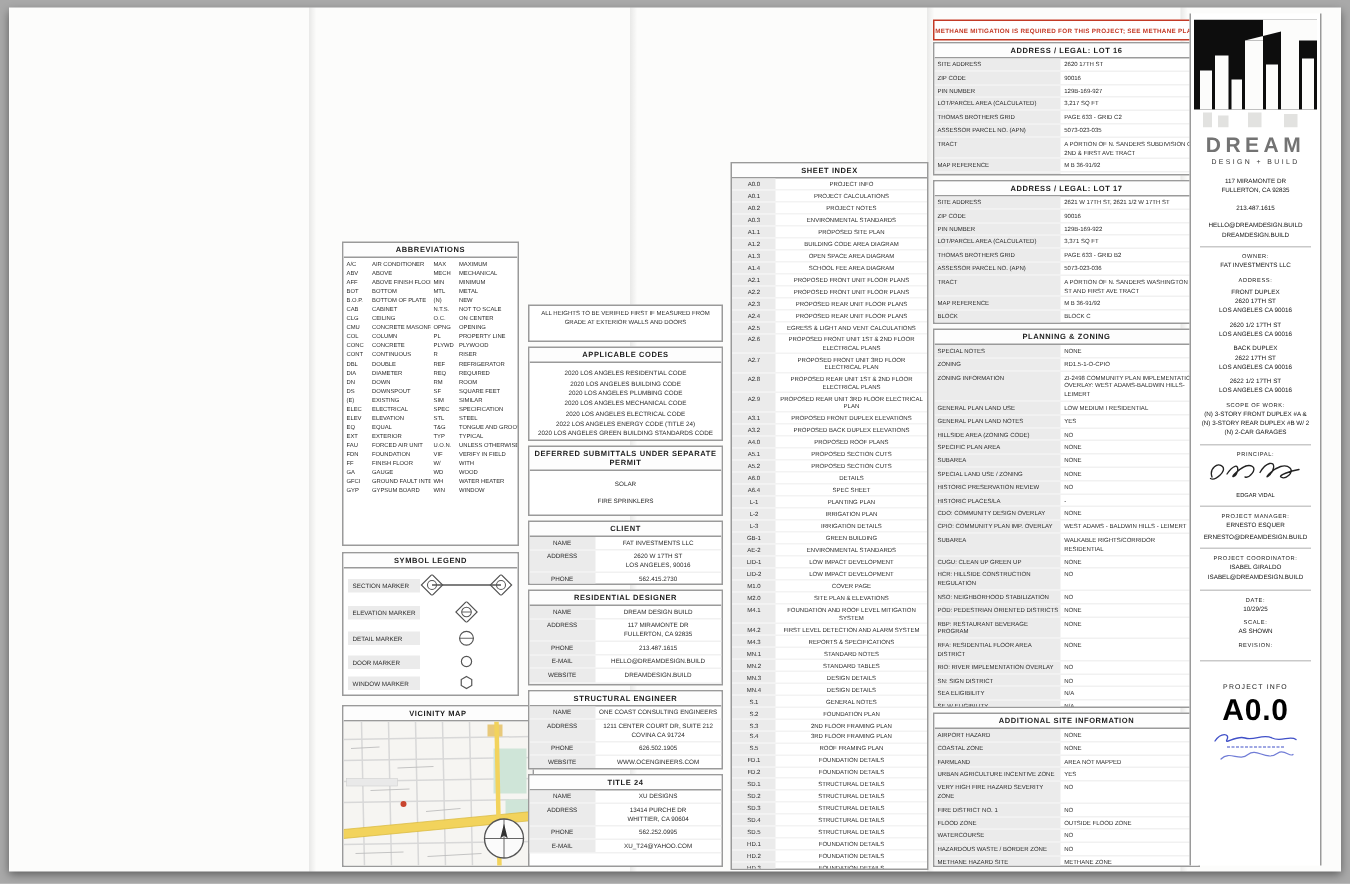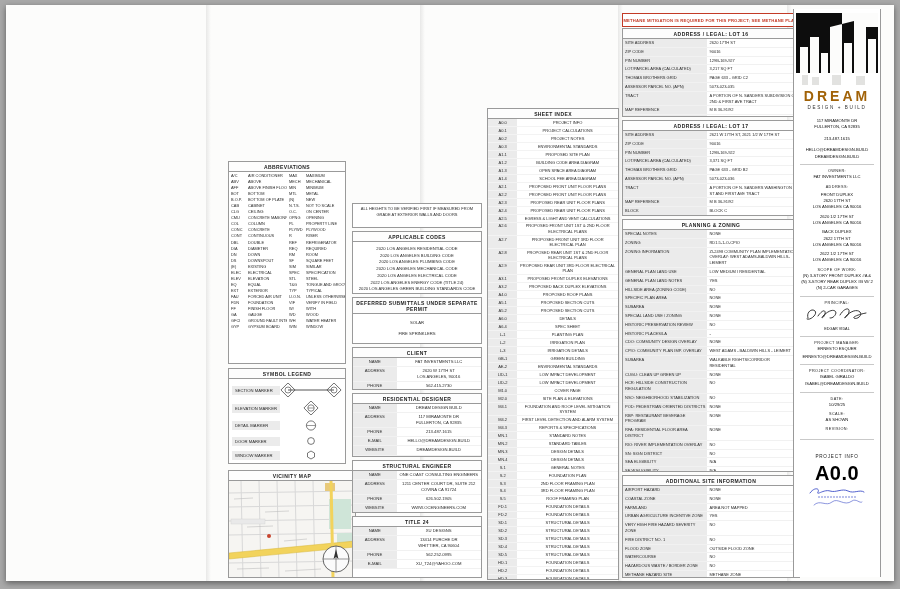--- a/index.html
+++ b/index.html
@@ -28,21 +28,21 @@
   .note-text{font-size:4px;text-align:center;color:#2a2a2a;line-height:1.5;padding:2px 4px;}
   
   .banner{position:absolute;border:1px solid #c33a26;background:#fff;display:flex;align-items:center;justify-content:center;}
   .banner span{color:#c33a26;font-size:4.2px;font-weight:bold;letter-spacing:.2px;text-align:center;}
   
   .symrow{display:flex;align-items:center;margin:4px 3px;}
   .symlabel{background:#ebebeb;font-size:4.2px;color:#2a2a2a;padding:2px 3px;width:44%;box-sizing:border-box;}
   .symicon{flex:1;display:flex;justify-content:center;align-items:center;}
   
   .side{position:absolute;left:793px;top:9px;width:88px;height:568px;border-left:1px solid #9a9a9a;border-right:1px solid #9a9a9a;background:#fff;box-sizing:border-box;text-align:center;overflow:hidden;}
-  .brand-name{font-size:14px;font-weight:bold;letter-spacing:3px;color:#a16207;margin-top:3px;}
+  .brand-name{font-size:14px;font-weight:bold;letter-spacing:3px;color:#737373;margin-top:3px;}
   .brand-tag{font-size:4.6px;letter-spacing:1.6px;color:#333;margin-top:1px;}
   .slabel{font-size:3.8px;letter-spacing:.4px;color:#222;margin-top:4px;}
   .sval{font-size:4.2px;color:#111;line-height:1.5;white-space:pre-line;margin-top:1px;}
   .sdiv{border-top:1px solid #c9c9c9;margin:4px 6px 0 6px;}
   .sheetnum{font-size:20px;font-weight:bold;color:#000;letter-spacing:.5px;margin-top:3px;}
   .stamp{color:#4050c8;}
   .edge-strip{position:absolute;left:884px;top:9px;width:9px;height:568px;}
   .edge-strip div{font-size:3.5px;color:#bbb;transform:rotate(90deg) translateX(40px);transform-origin:left top;white-space:nowrap;letter-spacing:1px;}
 </style>
 </head>

